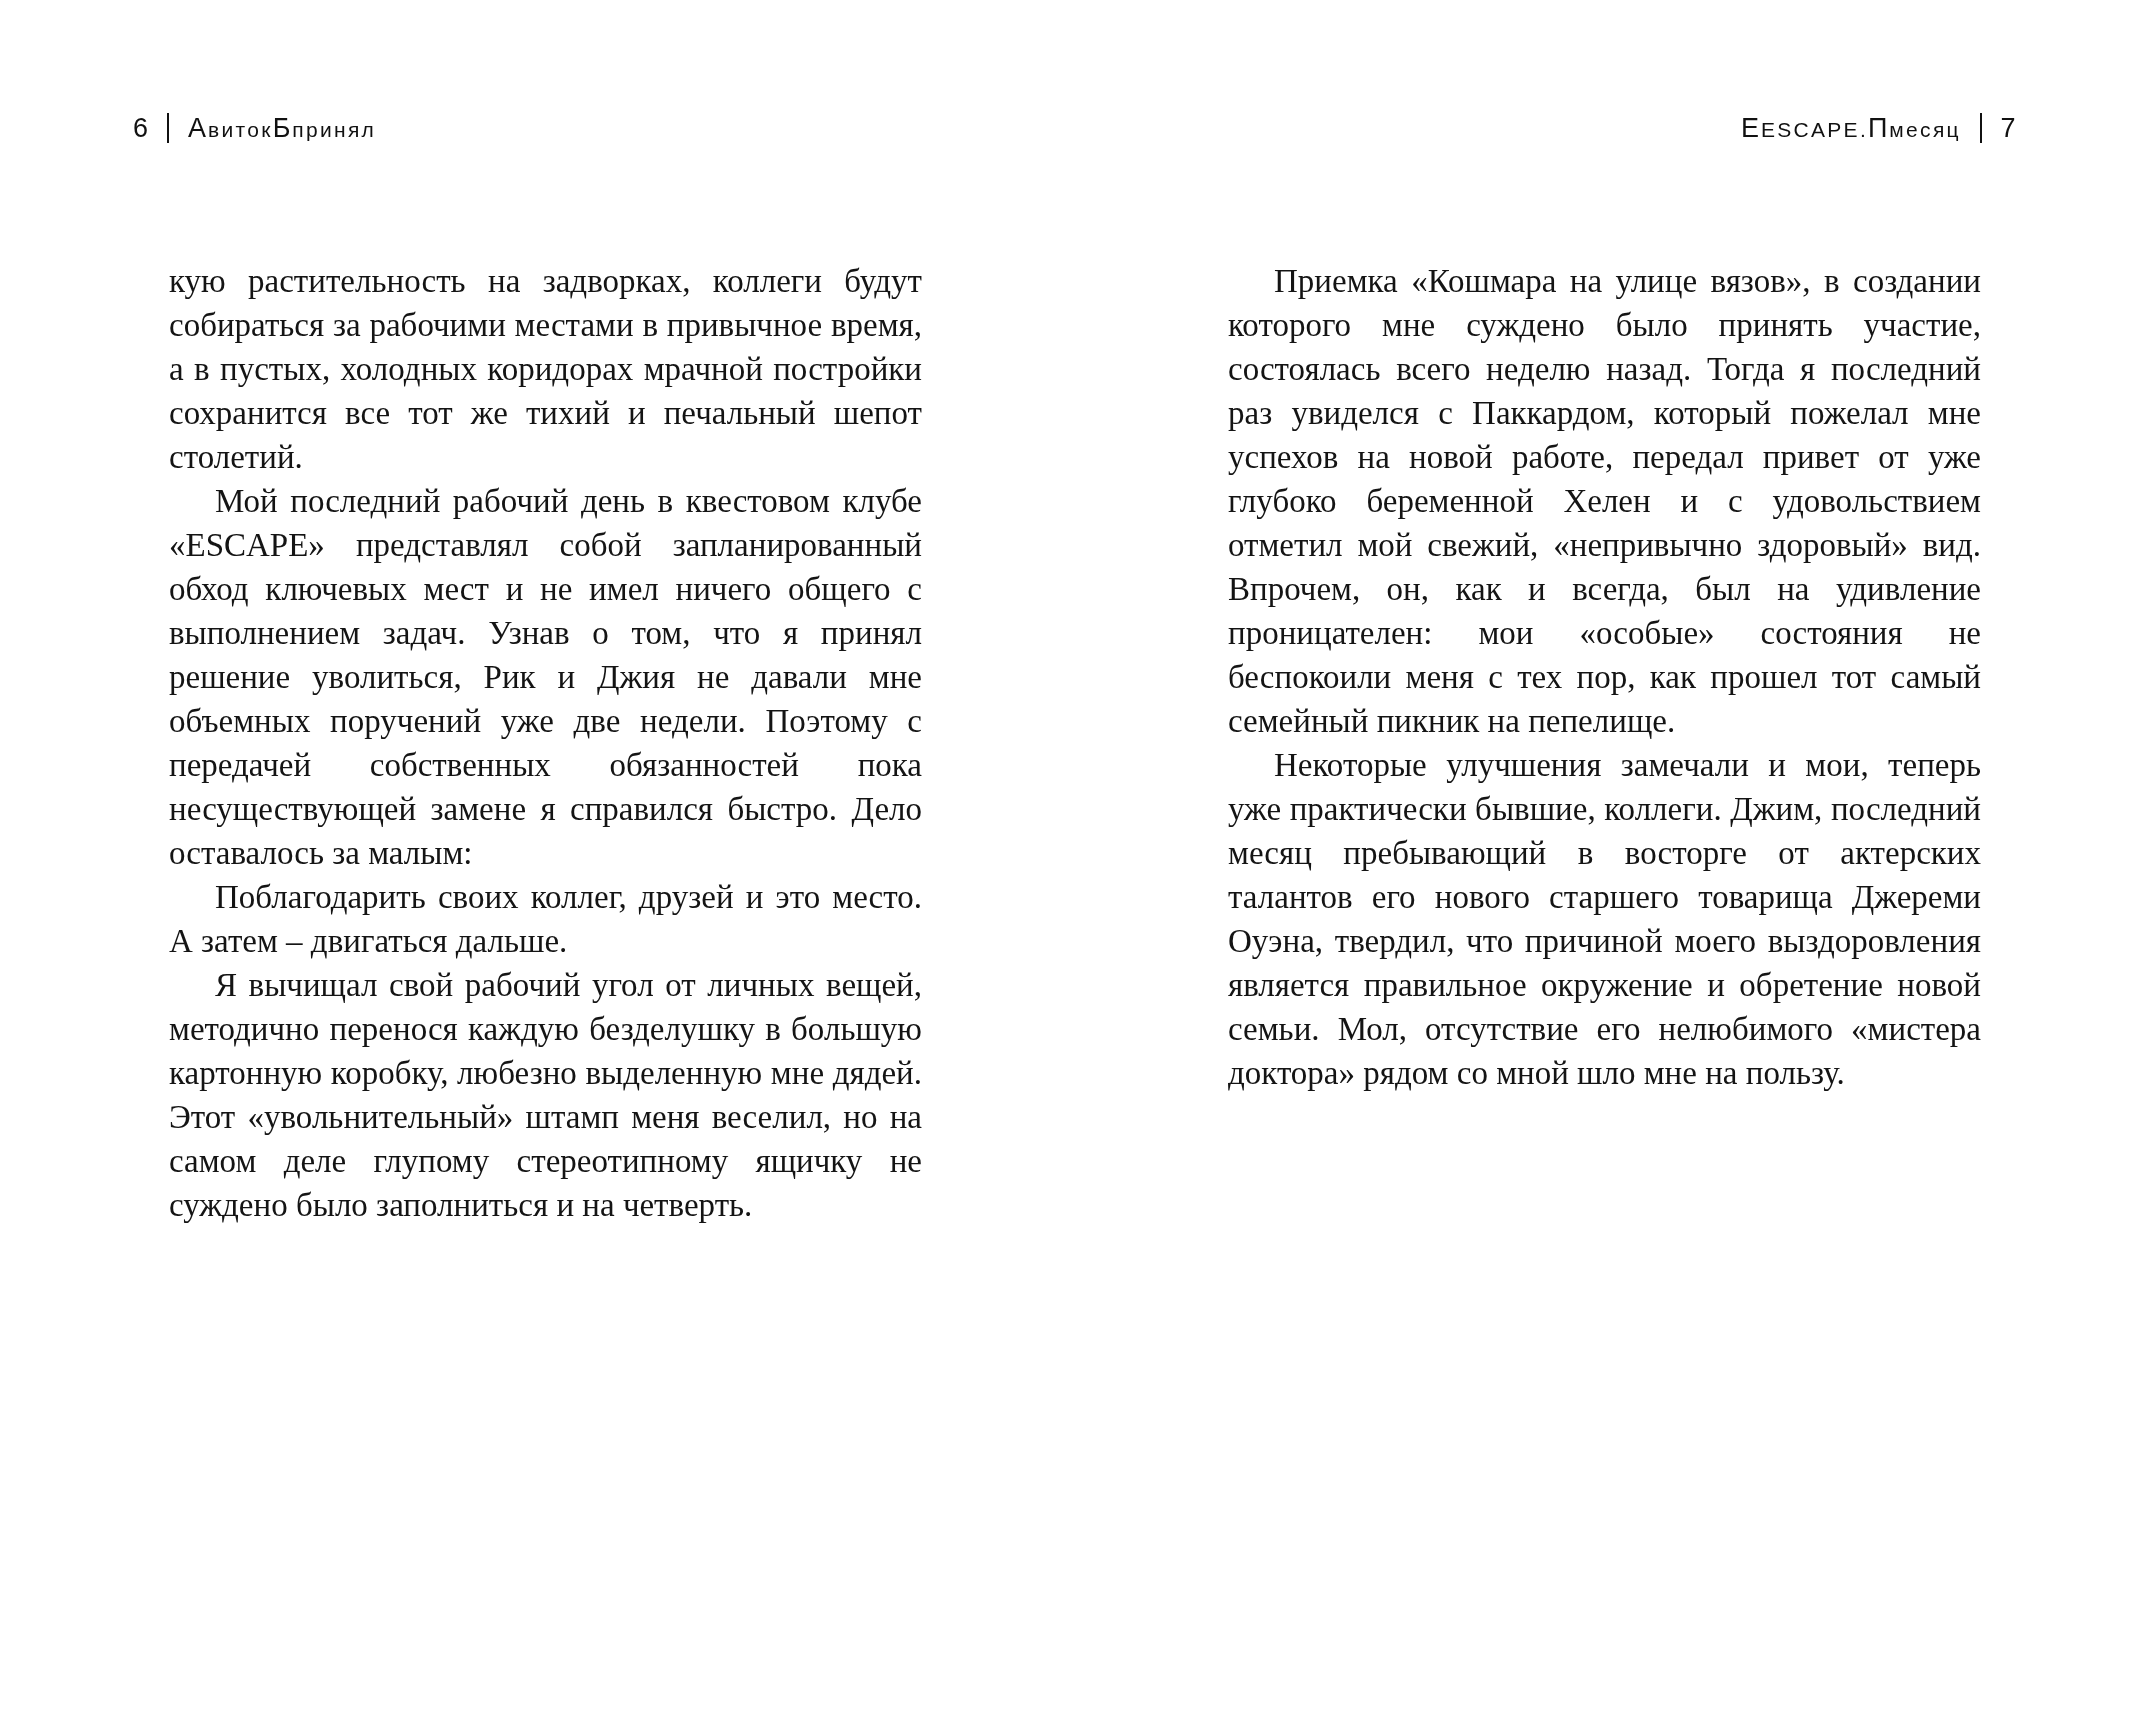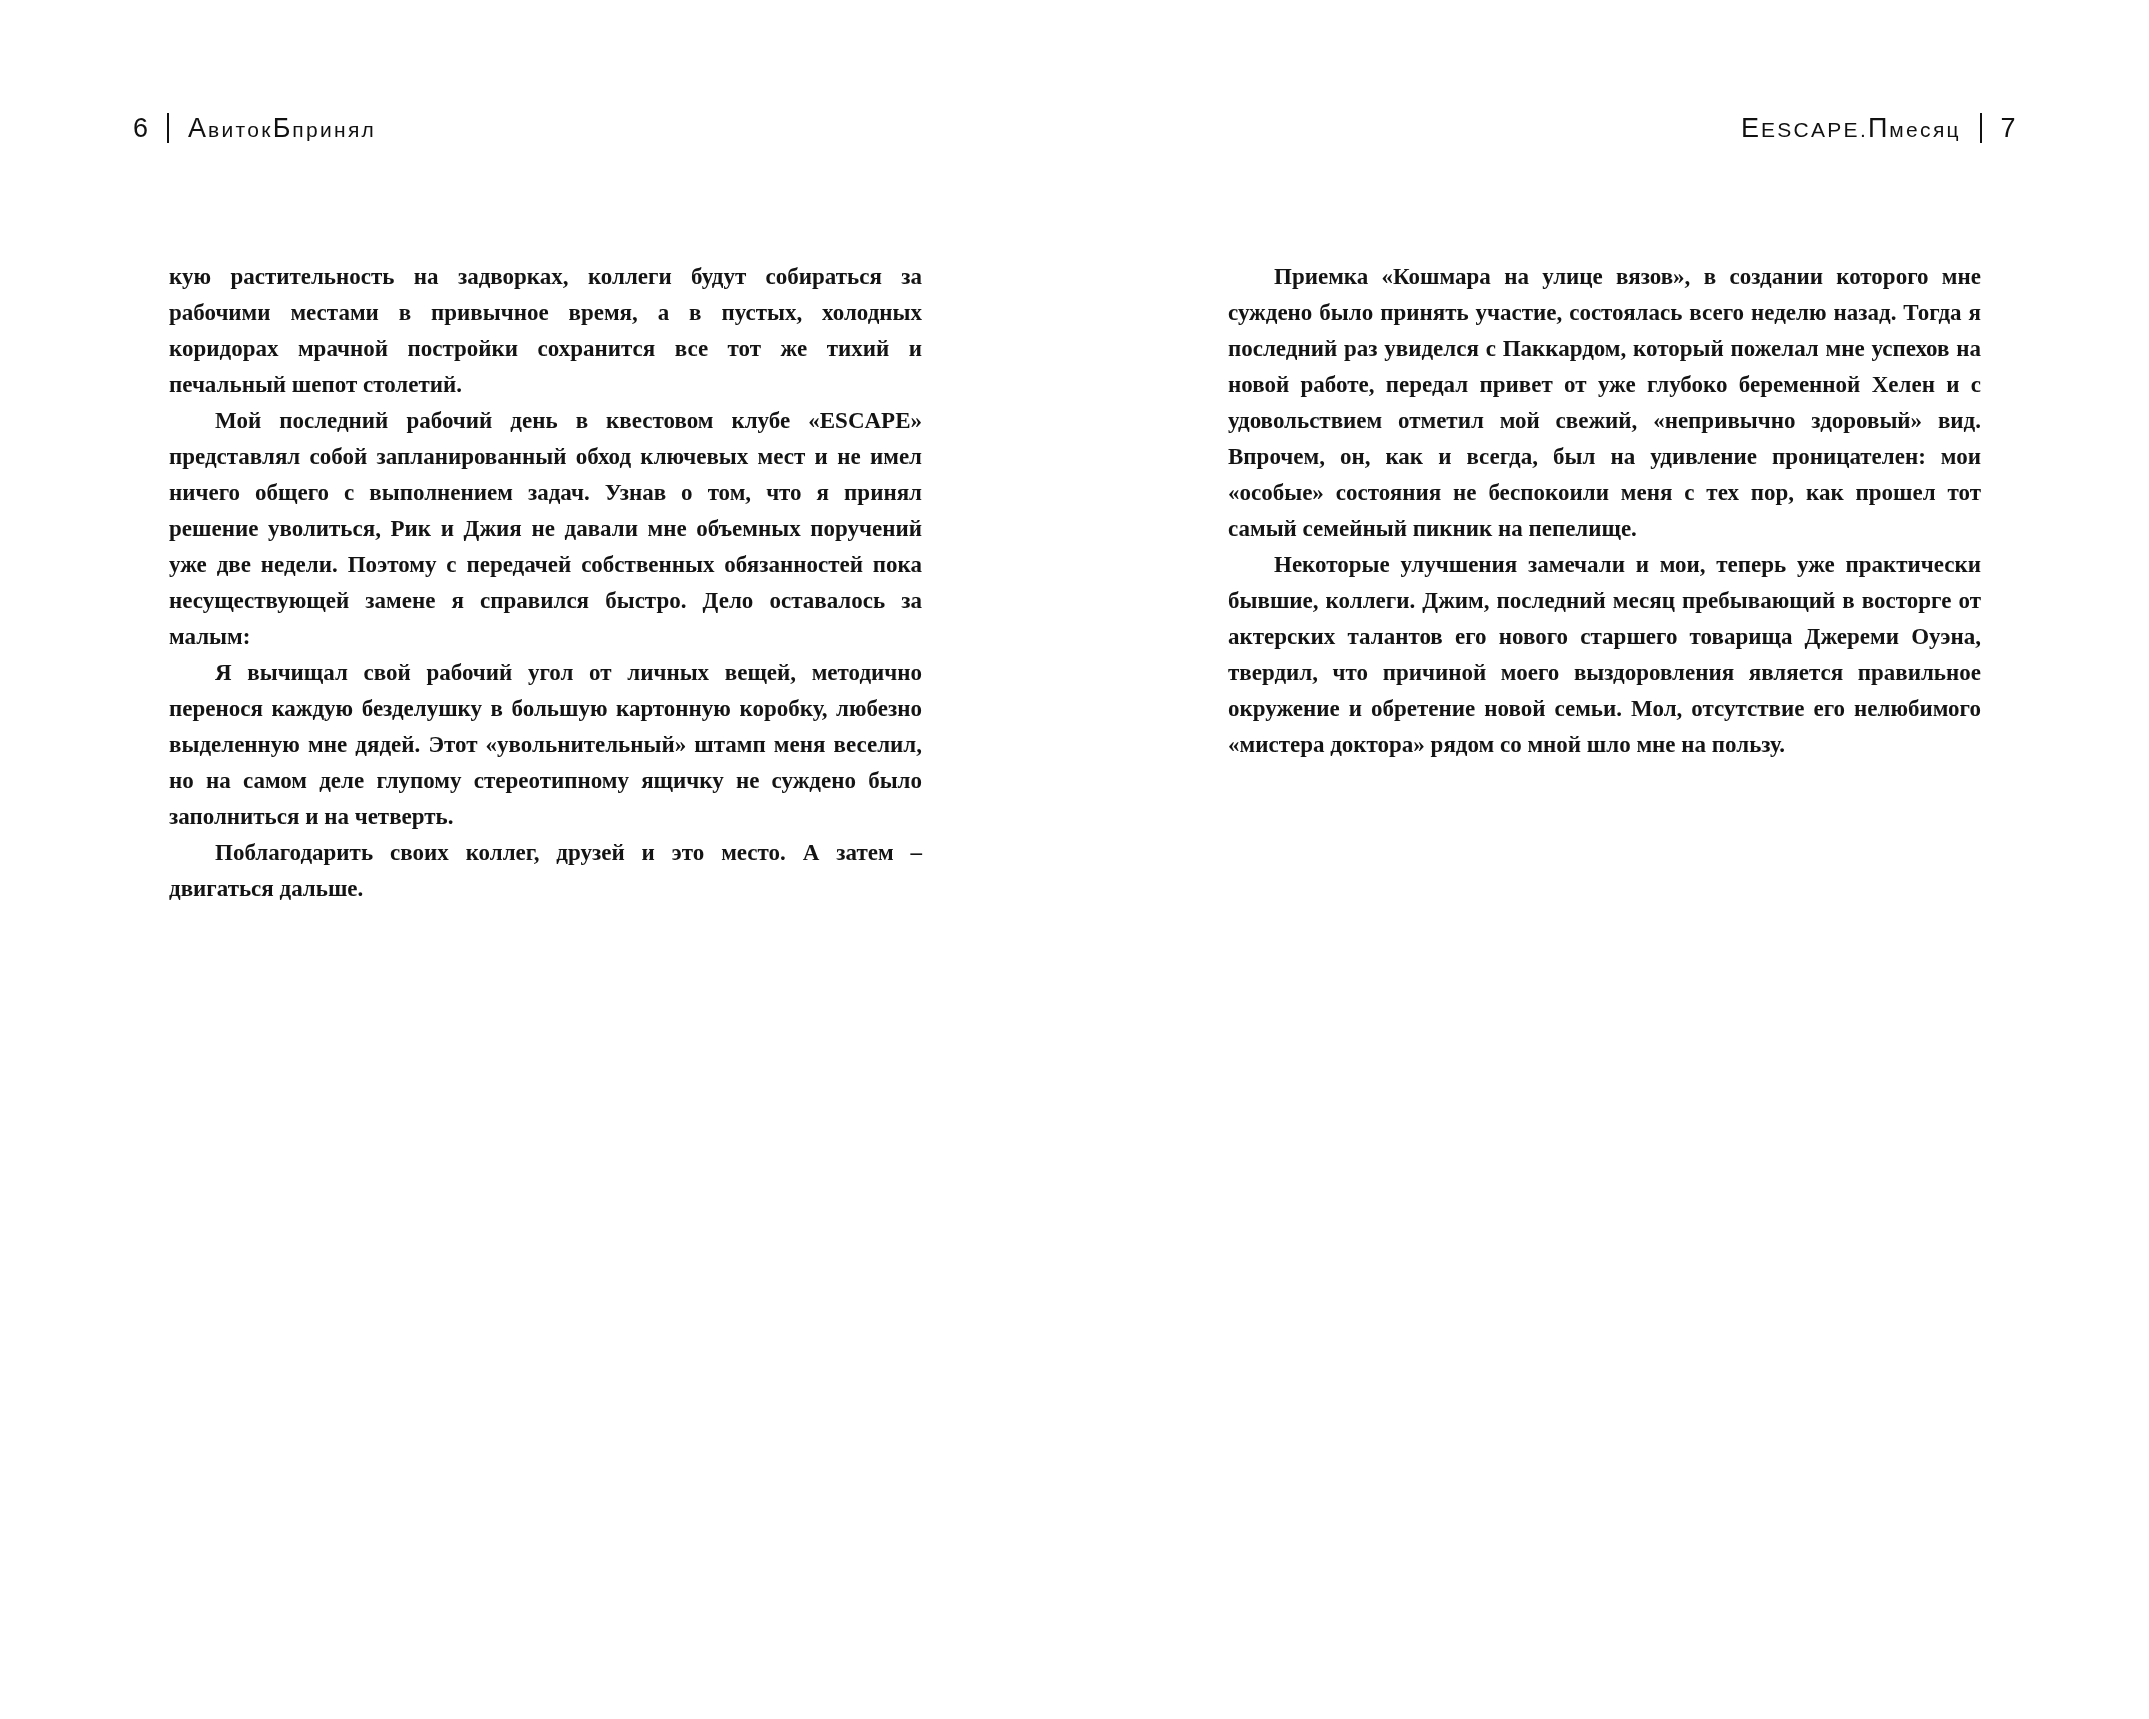--- a/index.html
+++ b/index.html
@@ -79,26 +79,25 @@
     top: 259px;
     left: 169px;
     width: 1812px;
     height: 1328px;
     display: flex;
     justify-content: space-between;
   }
 
   .column {
     width: 753px;
-    font-size: 23px;
-    line-height: 36px;
+    font-size: 33px;
+    line-height: 44px;
     text-align: justify;
     text-justify: inter-word;
     hyphens: manual;
-    font-weight: bold;
   }
 
   .column p {
     margin: 0;
     text-indent: 46px;
   }
 
   .column p.no-indent {
     text-indent: 0;
   }
@@ -133,22 +132,22 @@
     </span>
     <span class="rh-rule"></span>
     <span class="rh-folio">7</span>
   </div>
 
   <div class="text-block">
 
     <div class="column">
       <p class="no-indent">кую растительность на задворках, коллеги будут собираться за рабочими местами в привычное время, а в пустых, холодных коридорах мрачной постройки сохранится все тот же тихий и печальный шепот столетий.</p>
       <p>Мой последний рабочий день в квестовом клубе «ESCAPE» представлял собой запланированный обход ключевых мест и не имел ничего общего с выполнением задач. Узнав о том, что я принял решение уволиться, Рик и Джия не давали мне объемных поручений уже две недели. Поэтому с передачей собственных обязанностей пока несуществующей замене я справился быстро. Дело оставалось за малым:</p>
+      <p>Поблагодарить своих коллег, друзей и это место. А затем – двигаться дальше.</p>
       <p>Я вычищал свой рабочий угол от личных вещей, методично перенося каждую безделушку в большую картонную коробку, любезно выделенную мне дядей. Этот «увольнительный» штамп меня веселил, но на самом деле глупому стереотипному ящичку не суждено было заполниться и на четверть.</p>
-      <p>Поблагодарить своих коллег, друзей и это место. А затем – двигаться дальше.</p>
     </div>
 
     <div class="column">
       <p>Приемка «Кошмара на улице вязов», в создании которого мне суждено было принять участие, состоялась всего неделю назад. Тогда я последний раз увиделся с Паккардом, который пожелал мне успехов на новой работе, передал привет от уже глубоко беременной Хелен и с удовольствием отметил мой свежий, «непривычно здоровый» вид. Впрочем, он, как и всегда, был на удивление проницателен: мои «особые» состояния не беспокоили меня с тех пор, как прошел тот самый семейный пикник на пепелище.</p>
       <p>Некоторые улучшения замечали и мои, теперь уже практически бывшие, коллеги. Джим, последний месяц пребывающий в восторге от актерских талантов его нового старшего товарища Джереми Оуэна, твердил, что причиной моего выздоровления является правильное окружение и обретение новой семьи. Мол, отсутствие его нелюбимого «мистера доктора» рядом со мной шло мне на пользу.</p>
     </div>
 
   </div>
 
 </div>

